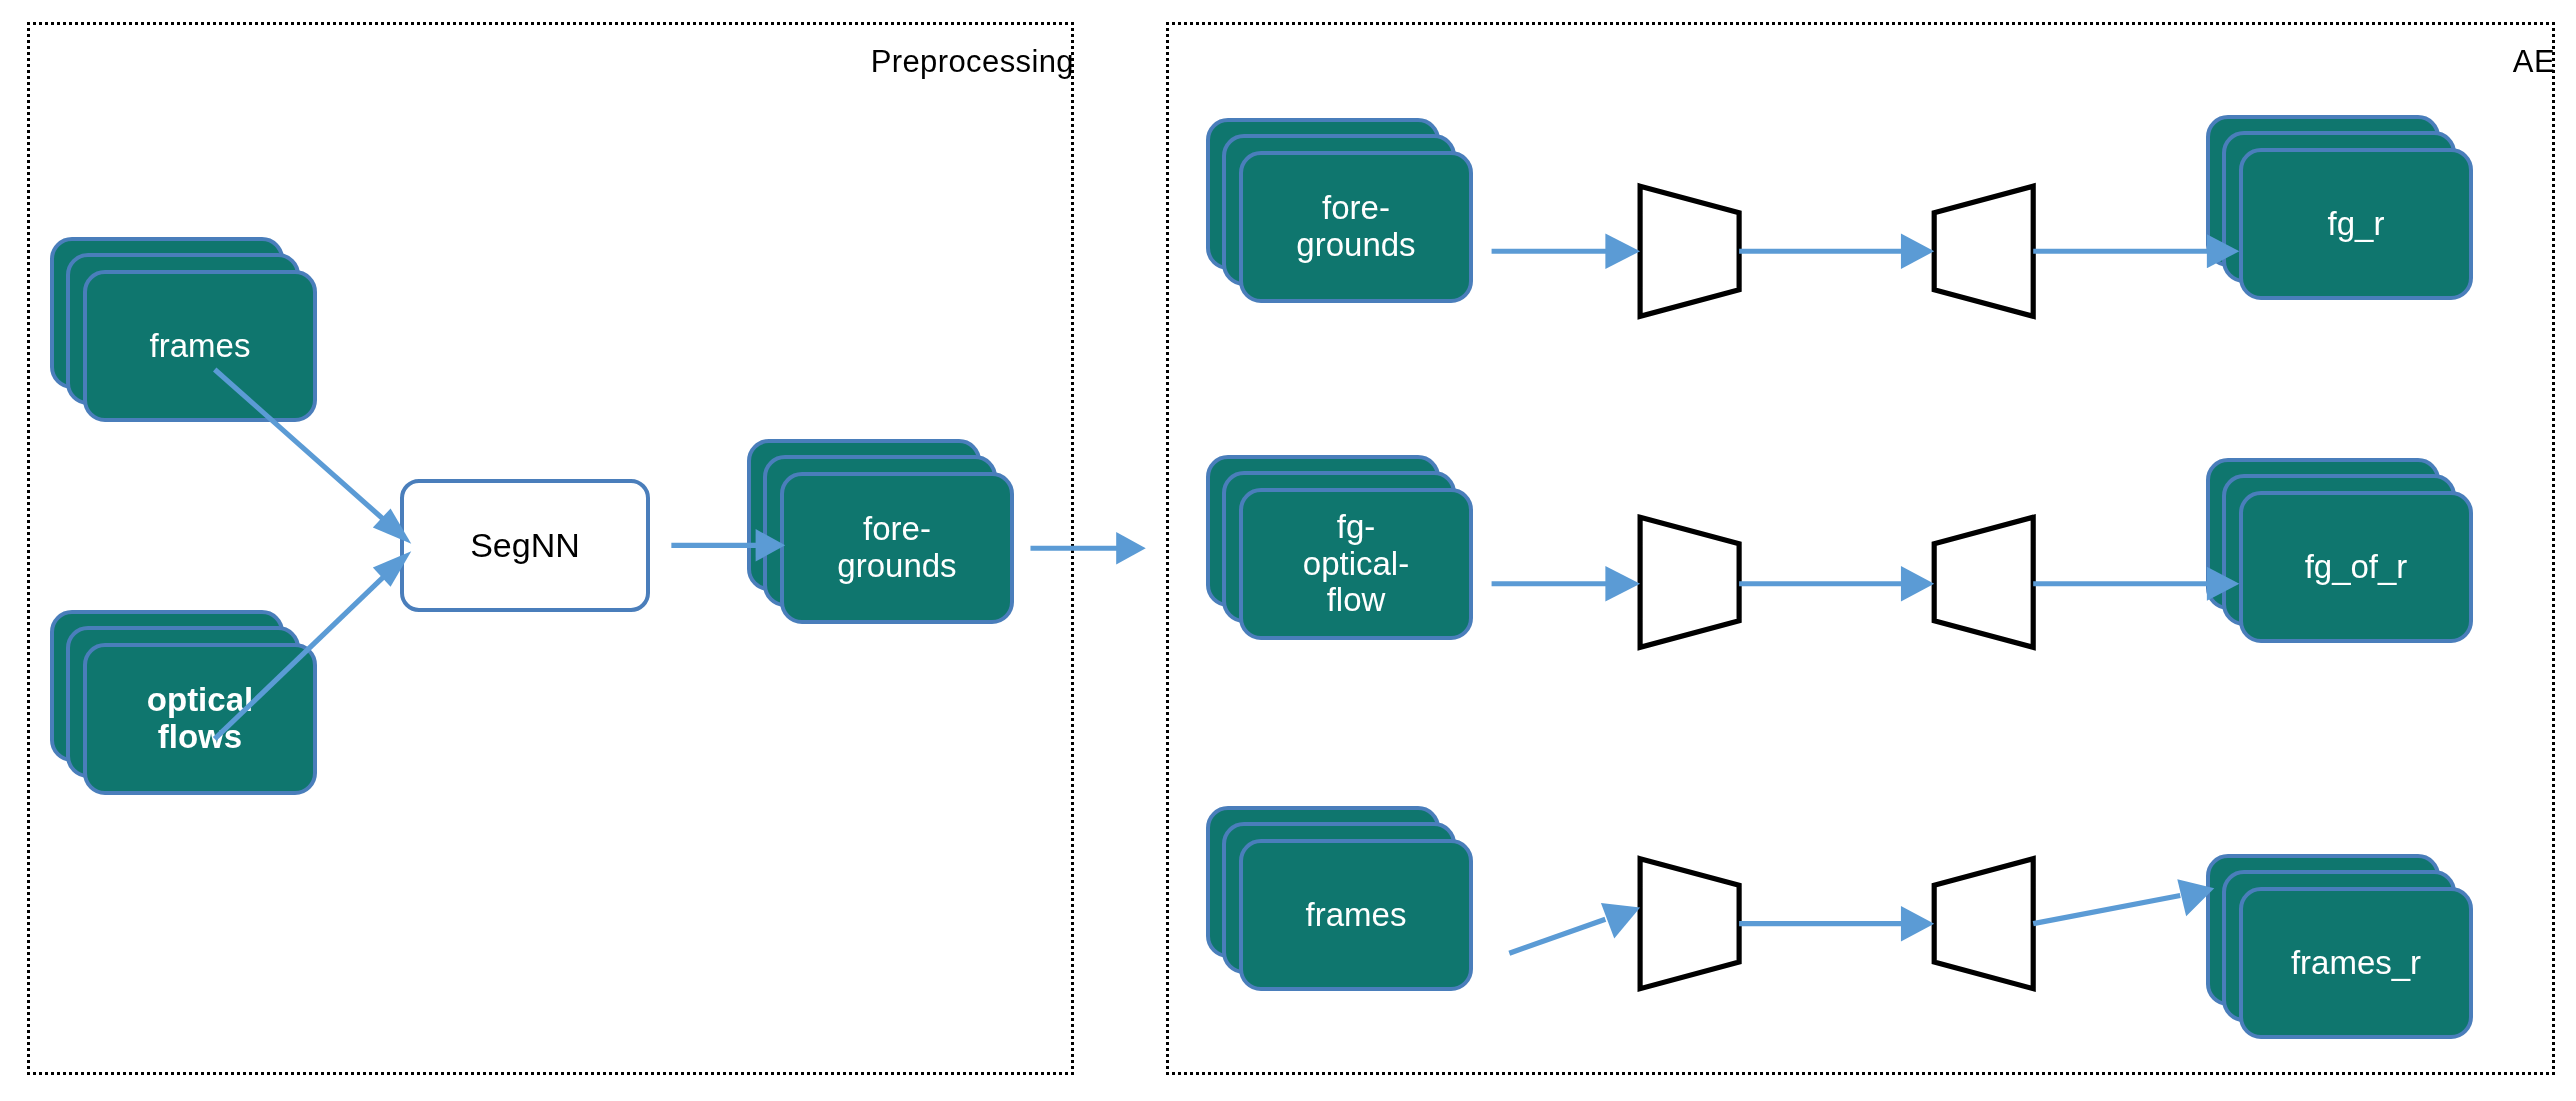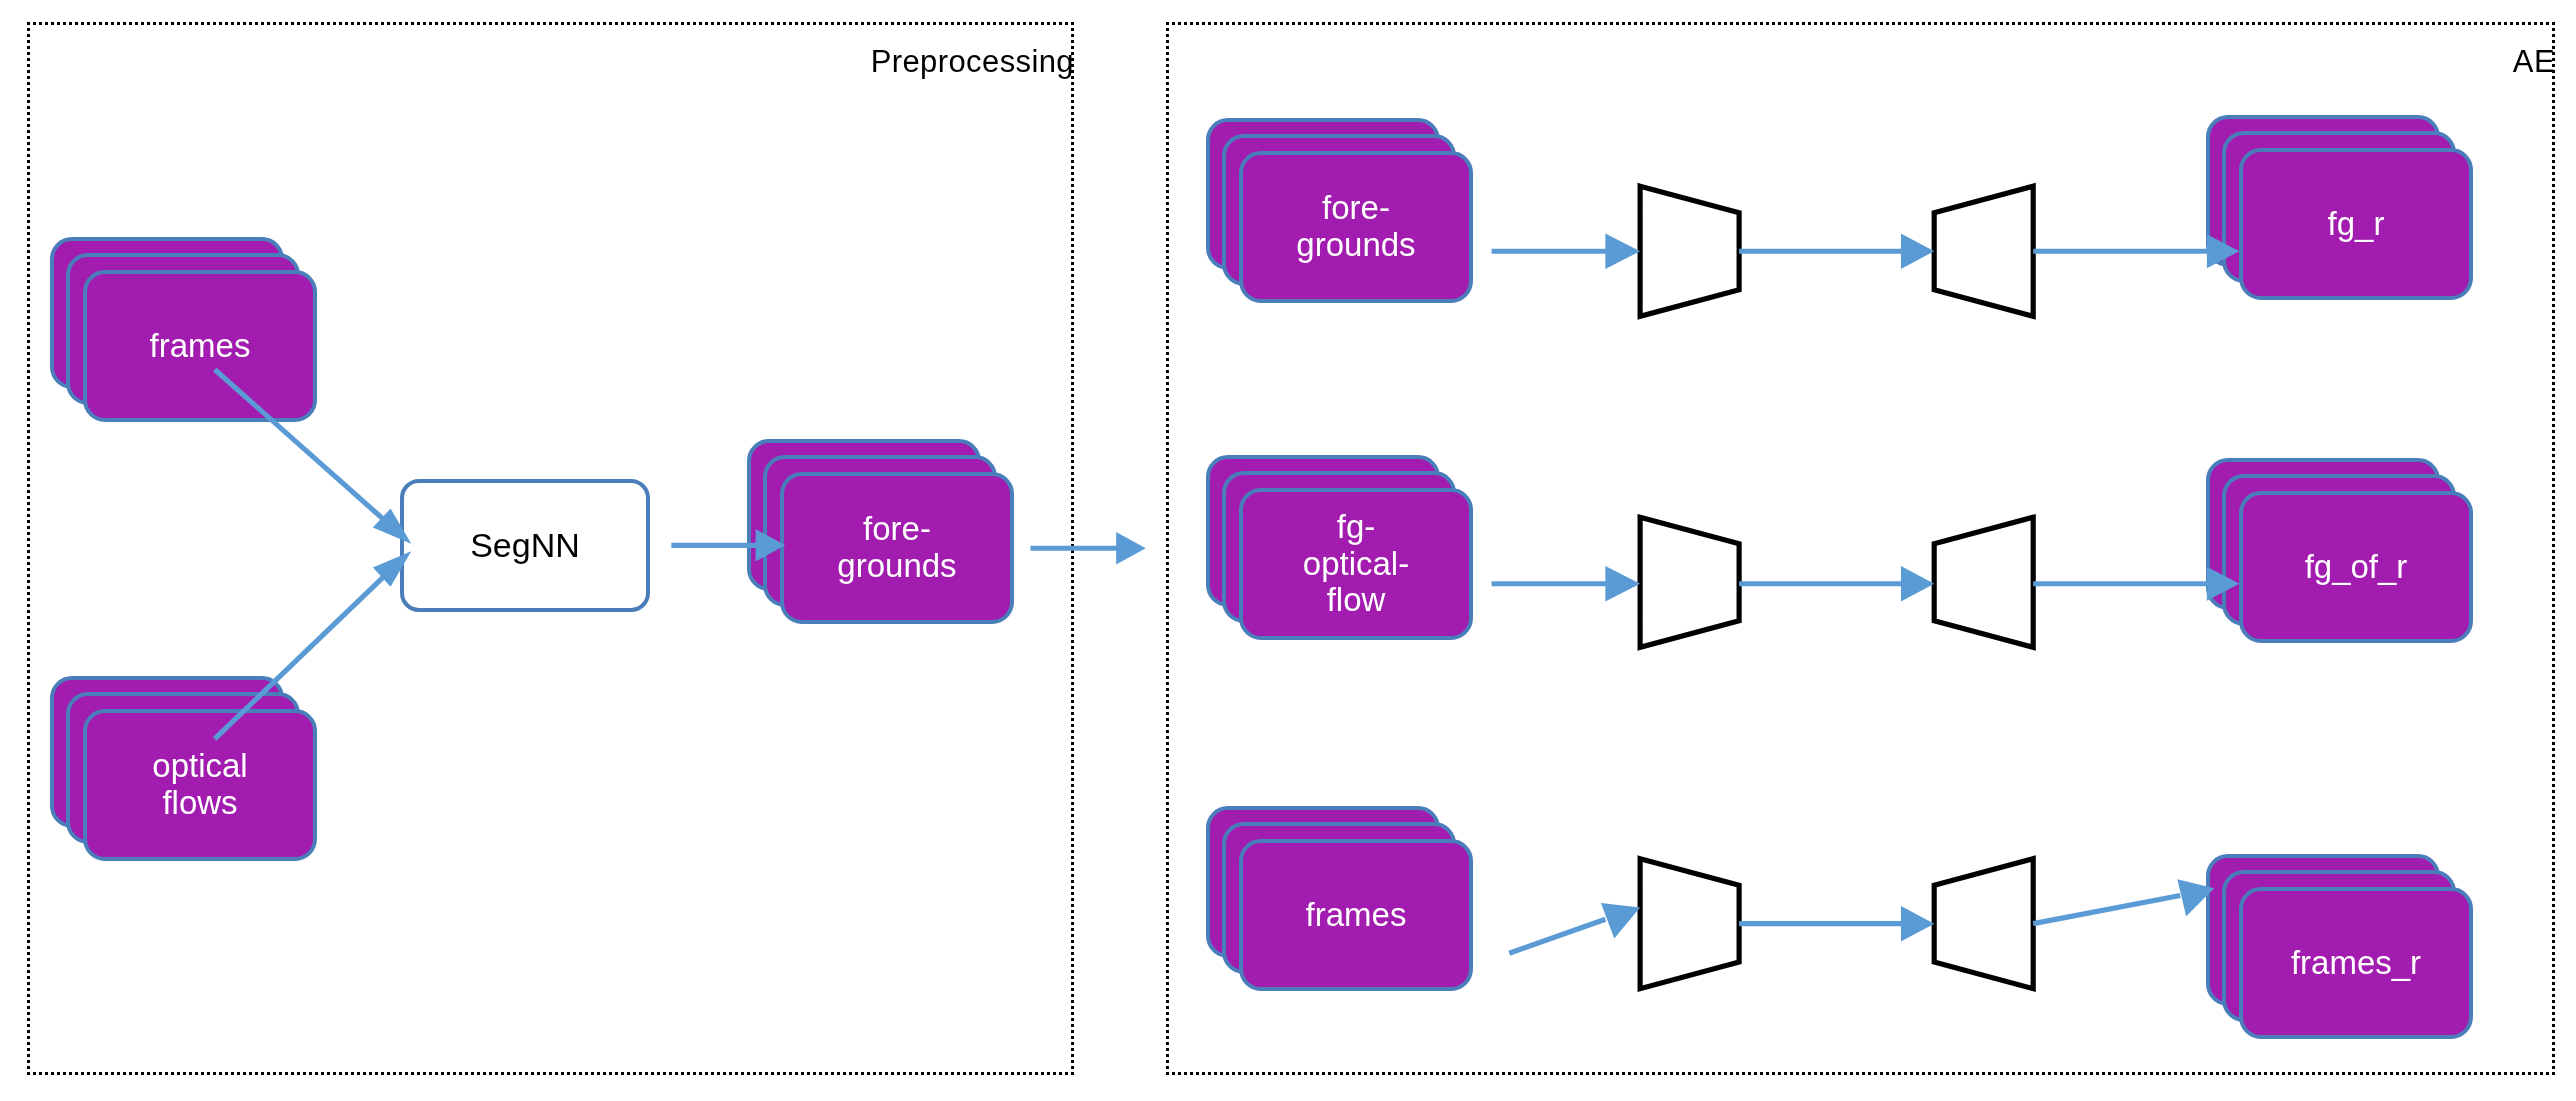--- a/index.html
+++ b/index.html
@@ -6,21 +6,21 @@
   body{width:2576px;height:1101px;position:relative;overflow:hidden;
        font-family:"Liberation Sans", sans-serif;}
 
   .panel{position:absolute;border:3.7px dotted #000;background:transparent;box-sizing:border-box;}
   .panel-title{position:absolute;left:0;right:0;text-align:right;
                font-weight:normal;font-size:31px;color:#000;letter-spacing:0.4px;
                font-family:"Liberation Sans", sans-serif;}
 
   
   .stack{position:absolute;}
-  .stack .card{position:absolute;background:#a21caf;border:4.4px solid #4A7EBB;
+  .stack .card{position:absolute;background:#0f766e;border:4.4px solid #4A7EBB;
                border-radius:22px;box-sizing:border-box;}
   .stack .card.l0{left:0px;  top:0px;}
   .stack .card.l1{left:16.3px; top:16.3px;}
   .stack .card.l2{left:33px; top:33px;}
   .stack .card.l2{display:flex;align-items:center;justify-content:center;}
   .stack .card-label{color:#fff;font-size:33px;line-height:1.12;text-align:center;
                      font-family:"Liberation Sans", sans-serif;white-space:pre-line;
                      padding:0 6px;}
 
   
@@ -43,21 +43,21 @@
 <div class="panel-title" style="left:27px;top:44px;width:1047px;">Preprocessing</div>
 
 <div class="stack" style="left:50px;top:237px;width:281px;height:200px;">
   <div class="card l0" style="width:234px;height:152px;"></div>
   <div class="card l1" style="width:234px;height:152px;"></div>
   <div class="card l2" style="width:234px;height:152px;">
     <span class="card-label">frames</span>
   </div>
 </div>
 
-<div class="stack" style="left:50px;top:676px;width:281px;height:214px;">
+<div class="stack" style="left:50px;top:610px;width:281px;height:214px;font-weight:bold;">
   <div class="card l0" style="width:234px;height:152px;"></div>
   <div class="card l1" style="width:234px;height:152px;"></div>
   <div class="card l2" style="width:234px;height:152px;">
     <span class="card-label">optical
 flows</span>
   </div>
 </div>
 
 <div class="procbox" style="left:400px;top:479px;width:250px;height:133px;">
   <span class="proc-label">SegNN</span>

